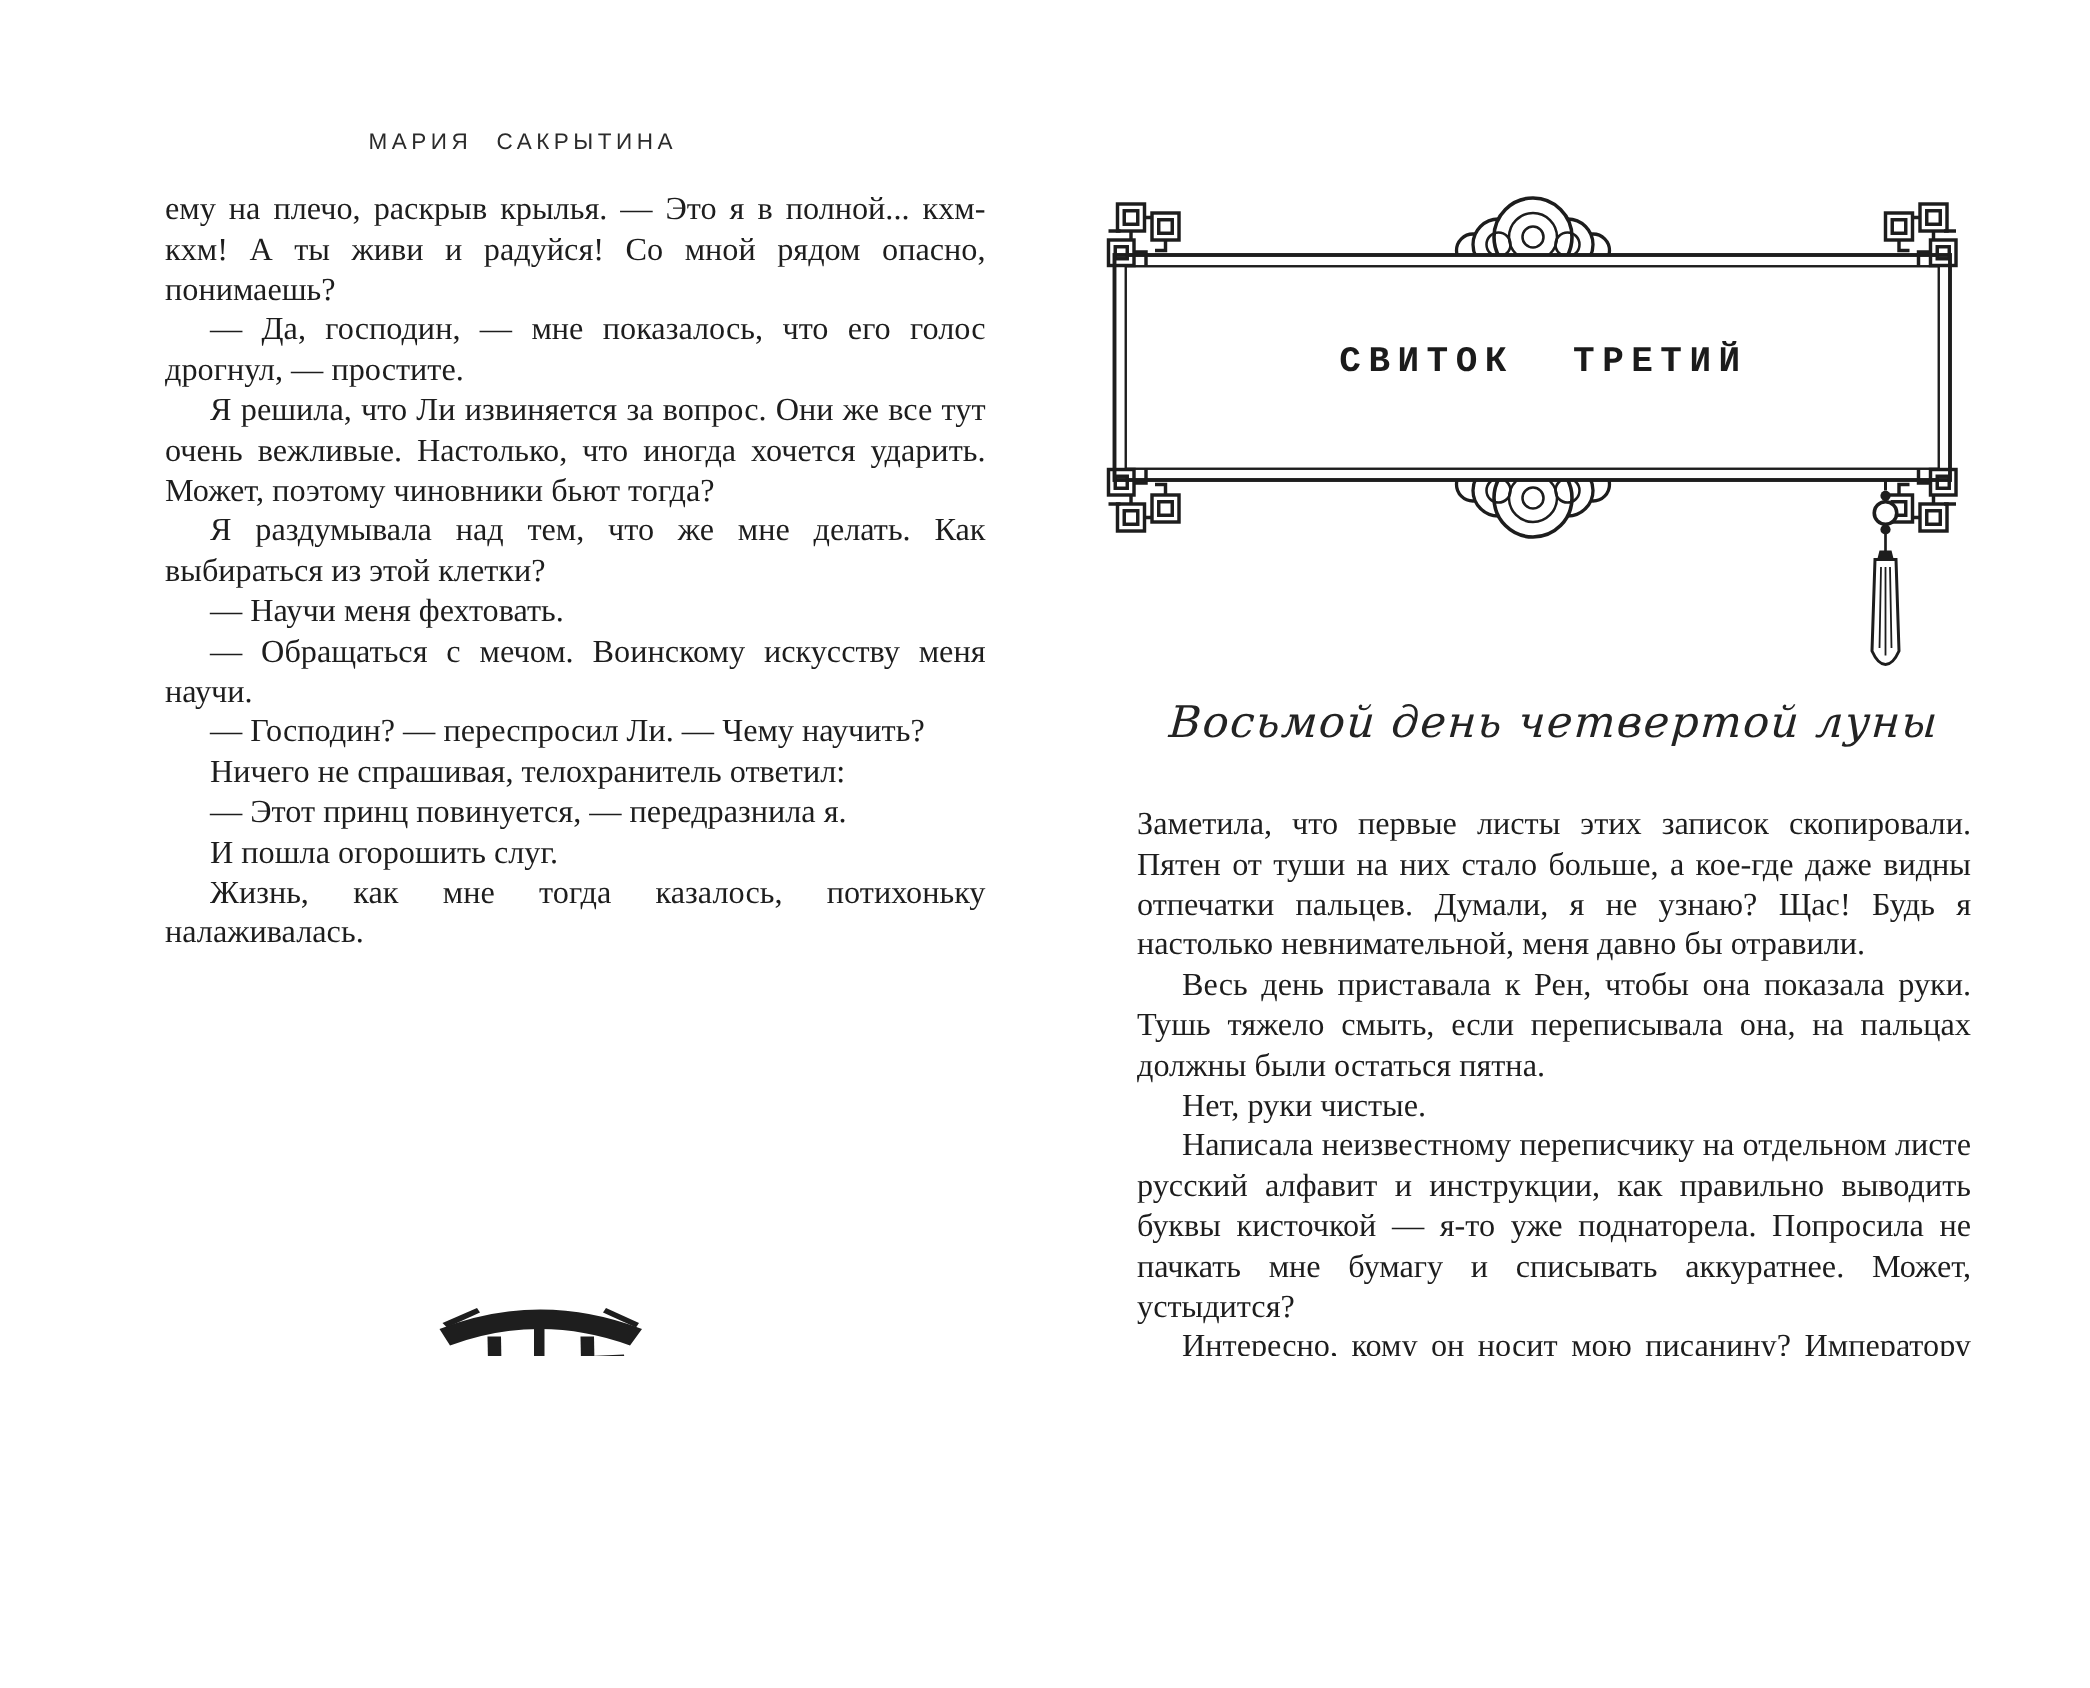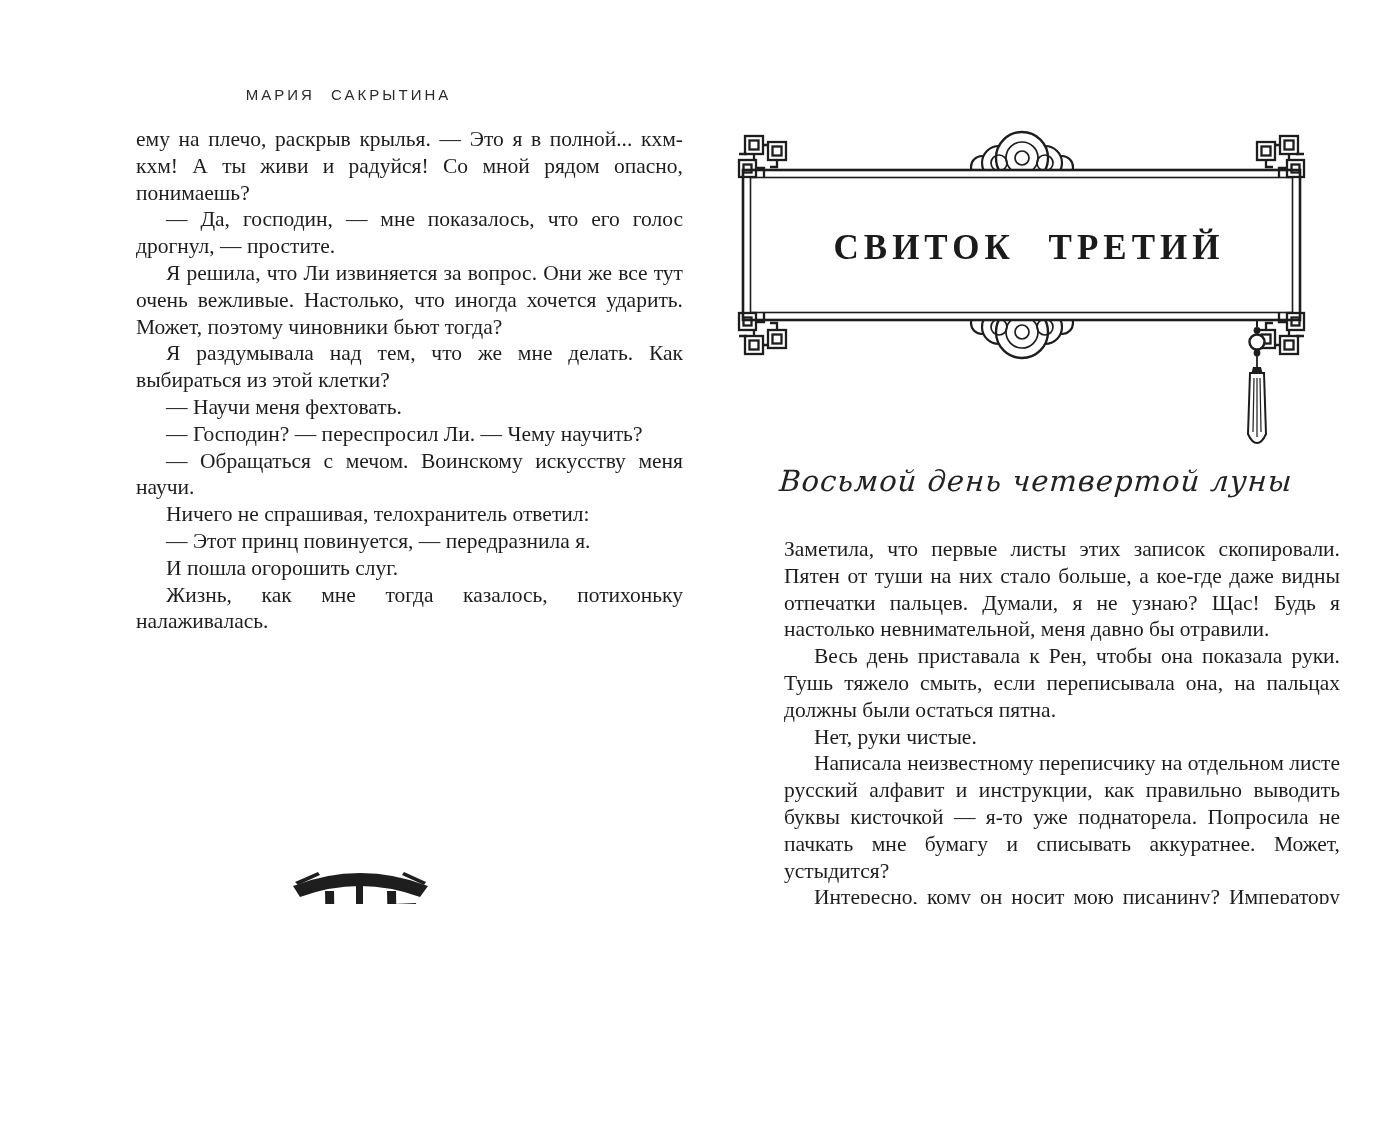--- a/index.html
+++ b/index.html
@@ -10,33 +10,33 @@
   .page { position:absolute; top:0; height:1125px; }
   .page-left  { left:0;   width:697px; }
   .page-right { left:697px; width:696px; }
 
   .running-header {
     position:absolute; left:0; top:86px; width:697px; text-align:center;
     font-family:"Liberation Sans", sans-serif; font-size:15px;
     letter-spacing:3px; word-spacing:9px; color:#2b2b2b; white-space:nowrap;
   }
 
-  .body-col { position:absolute; font-size:21.5px; line-height:26.8px; text-align:justify;margin-left:26px; }
+  .body-col { position:absolute; font-size:21.5px; line-height:26.8px; text-align:justify; }
   .body-col p { margin:0; text-indent:30px; }
   .body-col p.no-indent { text-indent:0; }
   .col-left  { left:110px; top:126px; width:547px; }
   .col-right { left:61px;  top:536px; width:556px; }
 
   .torii { position:absolute; left:288px; top:858px; }
 
   .chapter-frame-wrap { position:absolute; left:36px; top:106px; width:592px; height:345px; }
   .chapter-frame-wrap svg { overflow:visible; display:block; }
   .chapter-title {
     position:absolute; left:36px; top:228px; width:592px; text-align:center;
-    font-family:Liberation Serif, serif; font-weight:bold; font-size:35px;
+    font-family:Liberation Mono, monospace; font-weight:bold; font-size:24px;
     letter-spacing:5px; word-spacing:20px; color:#1b1b1b; white-space:nowrap;
   }
   .date-heading {
     position:absolute; left:61px; top:464px; width:556px; text-align:center;
     font-family:"DejaVu Serif", serif; font-style:italic; font-size:29px;
     letter-spacing:1px; transform:skewX(-4deg); white-space:nowrap; color:#232323;
   }
   .page-number {
     position:absolute; left:61px; top:1002px; width:556px; text-align:right;
     font-family:Liberation Serif, serif; font-style:italic; font-size:20px; color:#232323;
@@ -56,23 +56,23 @@
 
         <p>— Да, господин, — мне показалось, что его голос дрогнул, — простите.</p>
 
         <p>Я решила, что Ли извиняется за вопрос. Они же все тут очень вежливые. Настолько, что иногда хочется ударить. Может, поэтому чиновники бьют тогда?</p>
 
         <p>Я раздумывала над тем, что же мне делать. Как выбираться из этой клетки?</p>
 
 
         <p>— Научи меня фехтовать.</p>
 
+        <p>— Обращаться с мечом. Воинскому искусству меня научи.</p>
+
         <p>— Господин? — переспросил Ли. — Чему научить?</p>
-
-        <p>— Обращаться с мечом. Воинскому искусству меня научи.</p>
 
         <p>Ничего не спрашивая, телохранитель ответил:</p>
 
 
         <p>— Этот принц повинуется, — передразнила я.</p>
 
         <p>И пошла огорошить слуг.</p>
 
         <p>Жизнь, как мне тогда казалось, потихоньку налаживалась.</p>
       </div>

